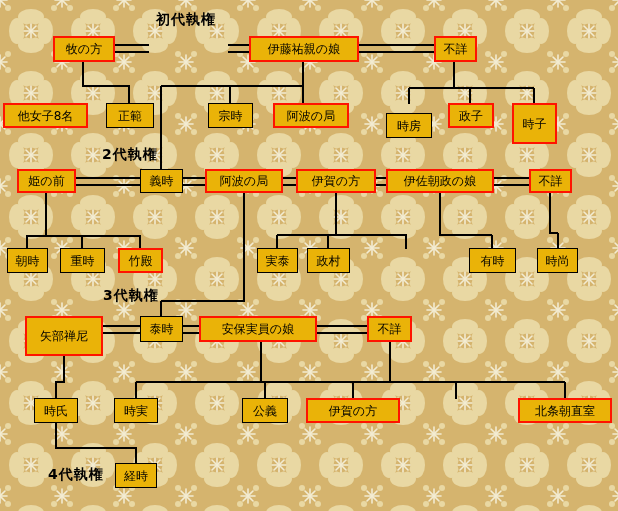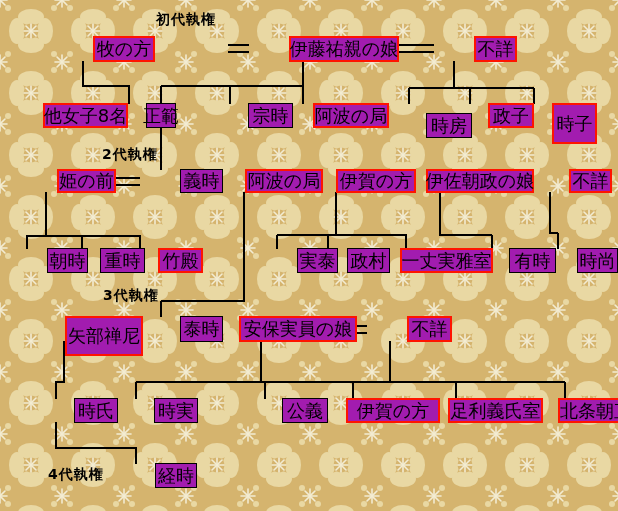--- a/index.html
+++ b/index.html
@@ -1,25 +1,24 @@
 <!DOCTYPE html>
 <html><head>
 <meta charset="utf-8">
 <style>
   html,body{margin:0;padding:0;background:#fff;}
   body{font-family:"DejaVu Sans",sans-serif;}
   #stage{position:relative;width:618px;height:511px;overflow:hidden;}
   #stage svg.layer{position:absolute;left:0;top:0;z-index:1;}
   #stage svg.wires{z-index:2;}
   .pbox{
-    position:absolute;z-index:3;background:#a21caf;color:#000;
+    position:absolute;z-index:3;background:#eab308;color:#000;
     display:flex;align-items:center;justify-content:center;
-    font-size:18px;line-height:1;white-space:nowrap;box-sizing:border-box;
+    font-size:12px;line-height:1;white-space:nowrap;box-sizing:border-box;
     letter-spacing:0px;
-    margin-left:40px;
   }
   .b-red{border:2px solid #ff1400;}
   .b-black{border:1px solid #000000;}
   .genlabel{
     position:absolute;z-index:3;color:#000;font-weight:bold;
     font-size:14px;line-height:1;letter-spacing:1px;white-space:nowrap;text-align:right;
   }
 </style>
 </head>
 <body>
@@ -138,50 +137,48 @@
   <div class="genlabel" style="left:156px;top:12px">初代執権</div>
   <div class="genlabel" style="left:102px;top:147px">2代執権</div>
   <div class="genlabel" style="left:103px;top:288px">3代執権</div>
   <div class="genlabel" style="left:48px;top:467px">4代執権</div>
 
   <div class="pbox b-red" style="left:53px;top:36px;width:62px;height:26px">牧の方</div>
   <div class="pbox b-red" style="left:249px;top:36px;width:110px;height:26px">伊藤祐親の娘</div>
   <div class="pbox b-red" style="left:434px;top:36px;width:43px;height:26px">不詳</div>
 
   <div class="pbox b-red" style="left:3px;top:103px;width:85px;height:25px">他女子8名</div>
-  <div class="pbox b-black" style="left:106px;top:103px;width:30px;height:25px">正範</div>
+  <div class="pbox b-black" style="left:106px;top:103px;width:48px;height:25px">正範</div>
   <div class="pbox b-black" style="left:208px;top:103px;width:45px;height:25px">宗時</div>
   <div class="pbox b-red" style="left:273px;top:103px;width:76px;height:25px">阿波の局</div>
   <div class="pbox b-black" style="left:386px;top:113px;width:46px;height:25px">時房</div>
   <div class="pbox b-red" style="left:448px;top:103px;width:46px;height:25px">政子</div>
   <div class="pbox b-red" style="left:512px;top:103px;width:45px;height:41px">時子</div>
 
   <div class="pbox b-red" style="left:17px;top:169px;width:59px;height:24px">姫の前</div>
   <div class="pbox b-black" style="left:140px;top:169px;width:43px;height:24px">義時</div>
   <div class="pbox b-red" style="left:205px;top:169px;width:78px;height:24px">阿波の局</div>
   <div class="pbox b-red" style="left:296px;top:169px;width:80px;height:24px">伊賀の方</div>
   <div class="pbox b-red" style="left:386px;top:169px;width:108px;height:24px">伊佐朝政の娘</div>
   <div class="pbox b-red" style="left:529px;top:169px;width:43px;height:24px">不詳</div>
 
   <div class="pbox b-black" style="left:7px;top:248px;width:41px;height:25px">朝時</div>
   <div class="pbox b-black" style="left:60px;top:248px;width:45px;height:25px">重時</div>
   <div class="pbox b-red" style="left:118px;top:248px;width:45px;height:25px">竹殿</div>
   <div class="pbox b-black" style="left:257px;top:248px;width:41px;height:25px">実泰</div>
   <div class="pbox b-black" style="left:307px;top:248px;width:43px;height:25px">政村</div>
-  <div class="pbox b-red" style="left:360px;top:248px;width:93px;height:25px">一丈実雅室</div>
   <div class="pbox b-black" style="left:469px;top:248px;width:47px;height:25px">有時</div>
   <div class="pbox b-black" style="left:537px;top:248px;width:41px;height:25px">時尚</div>
 
   <div class="pbox b-red" style="left:25px;top:316px;width:78px;height:40px">矢部禅尼</div>
   <div class="pbox b-black" style="left:140px;top:316px;width:43px;height:26px">泰時</div>
   <div class="pbox b-red" style="left:199px;top:316px;width:118px;height:26px">安保実員の娘</div>
   <div class="pbox b-red" style="left:367px;top:316px;width:45px;height:26px">不詳</div>
 
   <div class="pbox b-black" style="left:34px;top:398px;width:44px;height:25px">時氏</div>
   <div class="pbox b-black" style="left:114px;top:398px;width:44px;height:25px">時実</div>
   <div class="pbox b-black" style="left:242px;top:398px;width:46px;height:25px">公義</div>
   <div class="pbox b-red" style="left:306px;top:398px;width:94px;height:25px">伊賀の方</div>
-  <div class="pbox b-red" style="left:408px;top:398px;width:95px;height:25px">足利義氏室</div>
   <div class="pbox b-red" style="left:518px;top:398px;width:94px;height:25px">北条朝直室</div>
 
   <div class="pbox b-black" style="left:115px;top:463px;width:42px;height:25px">経時</div>
 
 </div>
 
 </body></html>

